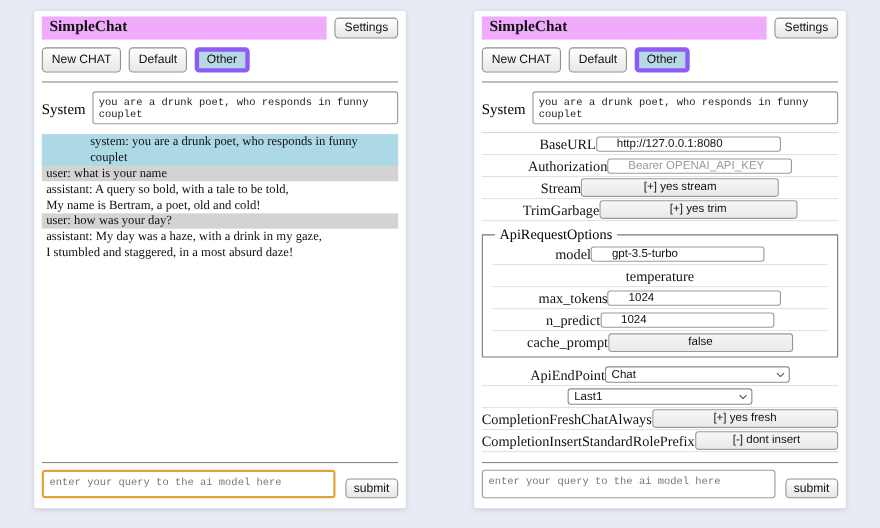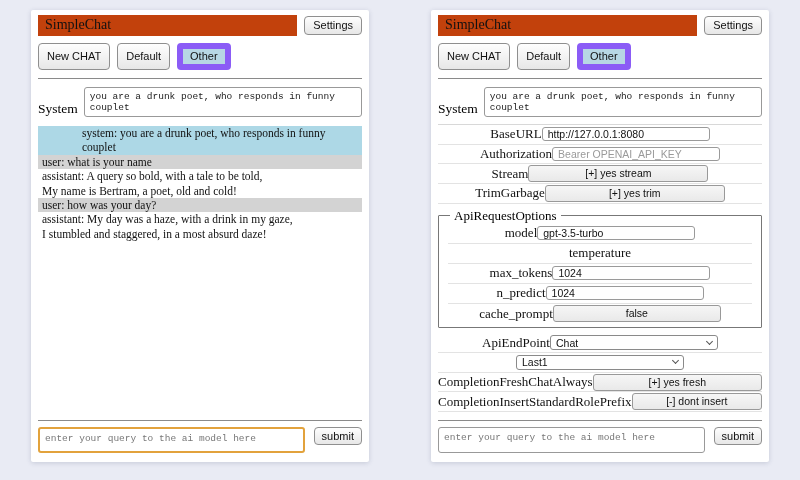--- a/index.html
+++ b/index.html
@@ -20,68 +20,68 @@
     padding: 5px 7px 9px 7px;
     display: flex;
     flex-direction: column;
   }
   #chat-card { left: 31px; }
   #settings-card { left: 431px; }
 
   .hdr-row { display: flex; align-items: center; gap: 7px; }
   .title-bar {
     flex: 1;
-    background: #c2410c;
+    background: #f0abfc;
     padding: 2px 7px 3px 7px;
-    font-weight: normal;
+    font-weight: bold;
     font-size: 14px;
     color: #111;
   }
   .btn {
     font-family: "Liberation Sans", sans-serif;
     font-size: 11px;
     color: #111;
     background: linear-gradient(#fefefe, #e7e7e7);
     border: 1px solid #8f8f8f;
     border-radius: 4px;
     padding: 2px 8px 3px 8px;
     white-space: nowrap;
     cursor: pointer;
   }
   .btn.selected {
     background: #b7d7e4;
-    border: 6px solid #8b5cf6;
+    border: 4px solid #8b5cf6;
     padding: 1px 7px 2px 7px;
   }
   .toolbar { display: flex; gap: 7px; margin-top: 7px; }
 
   .hr { border-top: 1px solid #8a8a8a; margin: 8px 0 6px 0; }
 
-  .system-row { display: flex; gap: 6px; align-items: flex-end; margin-top: 2px; }
+  .system-row { display: flex; gap: 6px; align-items: center; margin-top: 2px; }
   .system-row .lbl { font-size: 13.5px; padding-top: 4px; }
   .system-textarea {
     flex: 1; height: 30px; resize: none;
     border: 1px solid #999; border-radius: 3px;
     font-family: "Liberation Mono", monospace;
     font-size: 9.5px; color: #222;
     padding: 3px 5px; outline: none;
   }
 
   .chat-log { margin-top: 9px; }
   .msg {
     font-size: 11.5px; line-height: 14.4px;
     padding-left: 4px; padding-right: 2px;
     color: #111; white-space: pre-line;
   }
   .msg.system   { background: #add8e6; padding-left: 44px; }
   .msg.user     { background: #d3d3d3; }
   .msg.assistant{ background: #ffffff; }
 
   .bottom { margin-top: auto; }
-  .query-row { display: flex; gap: 9px; align-items: flex-start; margin-top: 6px; }
+  .query-row { display: flex; gap: 9px; align-items: flex-end; margin-top: 6px; }
   .query-input {
     flex: 1; height: 26px; resize: none;
     border: 1px solid #999; border-radius: 3px;
     font-family: "Liberation Mono", monospace;
     font-size: 9.5px; color: #666;
     padding: 4px 5px; outline: none;
   }
   .query-input.focused { border: 2px solid #e2a23c; }
   .query-input::placeholder { color: #777; opacity: 1; }
   .submit-btn { padding: 2px 7px; }
@@ -90,21 +90,21 @@
   .cfg-top-sep { border-top: 1px solid #d8d8d8; margin-top: 7px; }
   .cfg-row {
     display: flex; justify-content: center; align-items: center;
     height: 20px; border-bottom: 1px solid #e3e3e3;
     font-size: 13px; color: #111;
   }
   .cfg-input {
     width: 168px; height: 14px;
     font-family: "Liberation Sans", sans-serif; font-size: 10.5px;
     border: 1px solid #9a9a9a; border-radius: 3px;
-    padding: 0 5px; color: #111; outline: none;
+    padding: 0 18px; color: #111; outline: none;
   }
   .cfg-input::placeholder { color: #9a9a9a; opacity: 1; }
   .cfg-btn {
     width: 180px;
     font-family: "Liberation Sans", sans-serif; font-size: 10.5px;
     background: linear-gradient(#f6f6f6, #e9e9e9);
     border: 1px solid #999; border-radius: 3px;
     padding: 1px 0 2px 0; text-align: center; cursor: pointer; color: #111;
   }
   .cfg-select {

